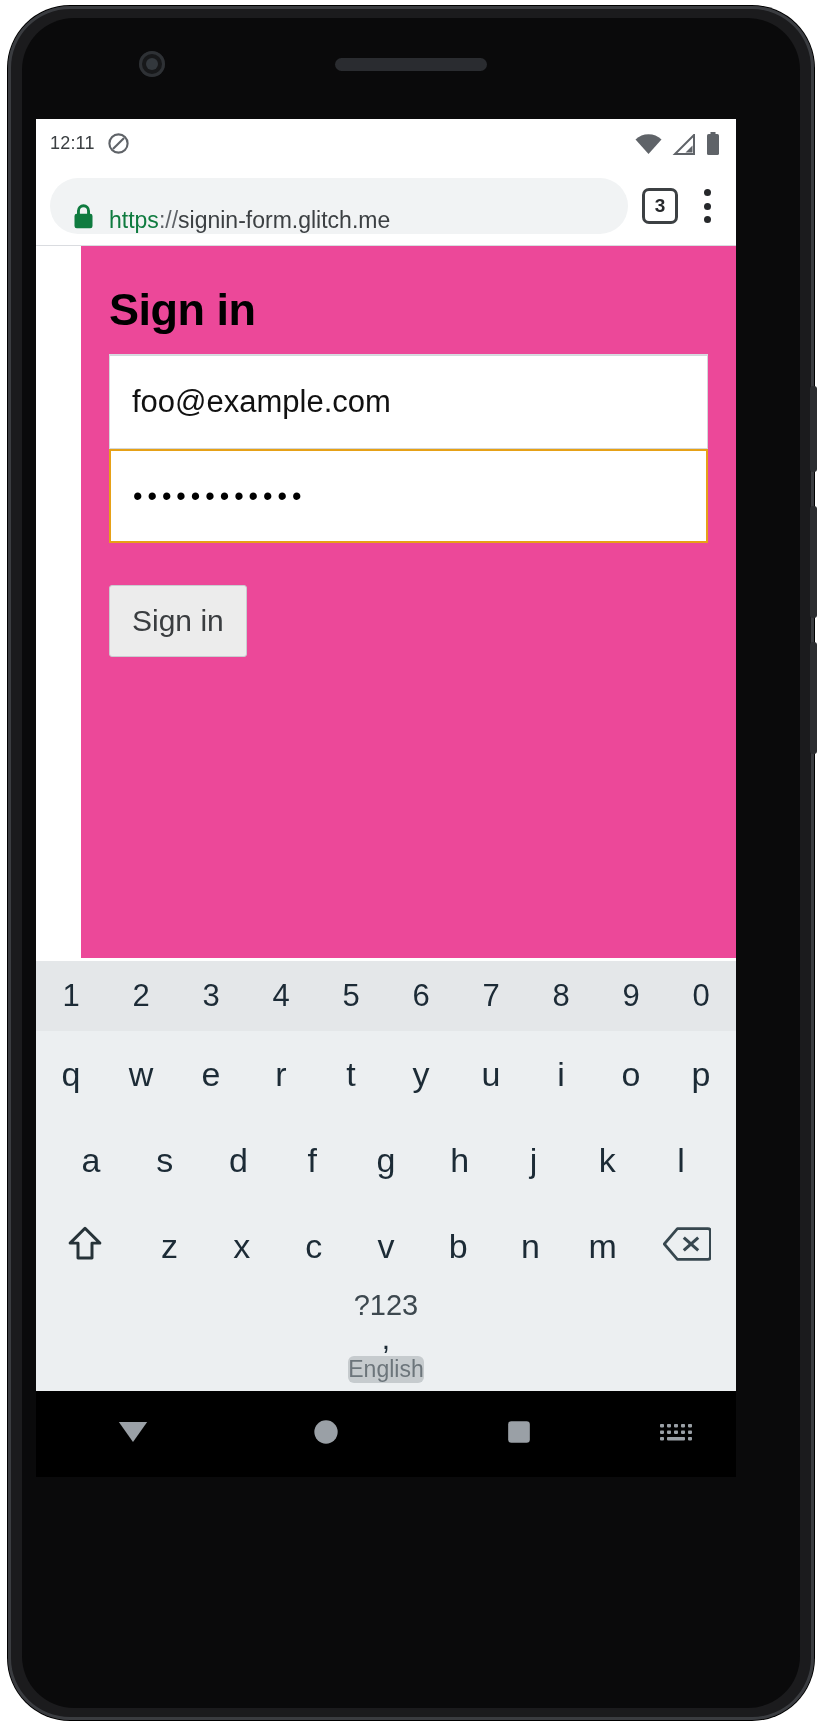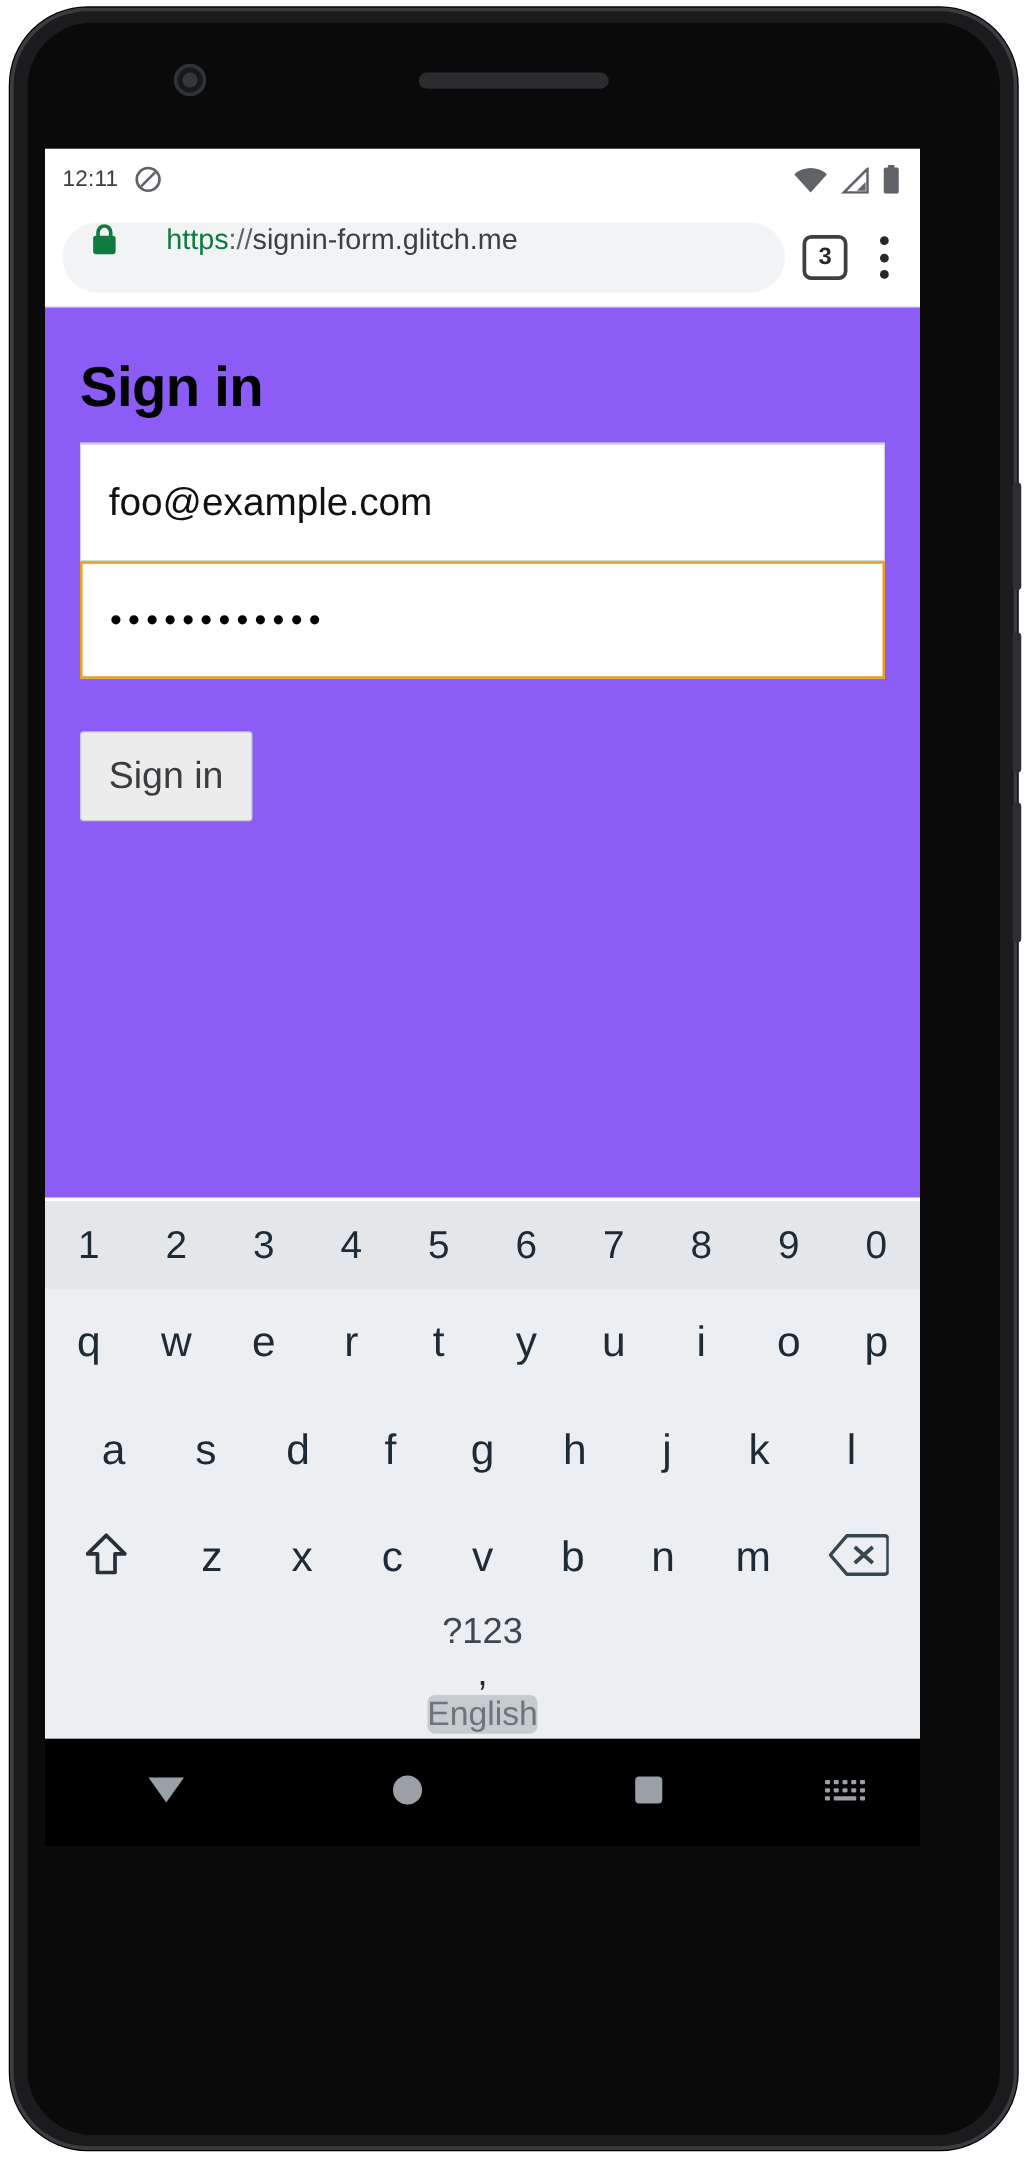--- a/index.html
+++ b/index.html
@@ -87,24 +87,23 @@
     height: 78px;
     display: flex; align-items: center;
     padding: 0 12px 0 14px;
     background: #fff;
   }
   #url-pill {
     flex: 1;
     height: 56px;
     background: #f1f3f4;
     border-radius: 28px;
-    display: flex; align-items: flex-start;
+    display: flex; align-items: flex-end;
     padding: 0 20px 0 22px;
     overflow: hidden;
-    gap: 24px;
   }
   #lock-icon { margin-right: 14px; flex: 0 0 auto; }
   #url-text {
     font-size: 23px; color: #3c4043;
     white-space: nowrap; overflow: hidden;
   }
   #url-scheme { color: #0f7b3f; }
   #url-sep { color: #5f6368; }
   #tab-count {
     margin-left: 14px;
@@ -121,23 +120,24 @@
     display: flex; flex-direction: column;
     align-items: center; justify-content: space-between;
     padding: 2px 0; flex: 0 0 auto;
   }
   #menu-dots span { width: 7px; height: 7px; border-radius: 50%; background: #26282b; }
 
   #toolbar-divider { height: 1px; background: #dadce0; }
 
   
   #page {
-    background: #8b5cf6;
+    background: #ec4899;
     padding: 0 28px;
     height: 712px;
+    margin-left: 45px;
   }
   #page-title {
     font-size: 45px; font-weight: bold;
     color: #000; letter-spacing: -0.5px;
     padding-top: 38px;
   }
   #title-rule { height: 1px; background: #d7dbe0; margin-top: 18px; }
 
   .field-label {
     font-size: 30px; font-weight: bold; color: #000;
@@ -207,21 +207,21 @@
   #key-comma, #key-period {
     width: 88px; text-align: center;
     font-size: 30px; color: #1c2b36;
   }
   #key-space {
     flex: 1;
     height: 44px; margin: 0 6px;
     background: #c6cbce;
     border-radius: 6px;
     display: flex; align-items: center; justify-content: center;
-    font-size: 27px; color: #6c757b;
+    font-size: 23px; color: #6c757b;
   }
   #key-enter {
     width: 66px; height: 66px; margin-left: 12px; margin-right: 2px;
     border-radius: 50%;
     background: #47b3a6;
     display: flex; align-items: center; justify-content: center;
     flex: 0 0 auto;
   }
 
   

